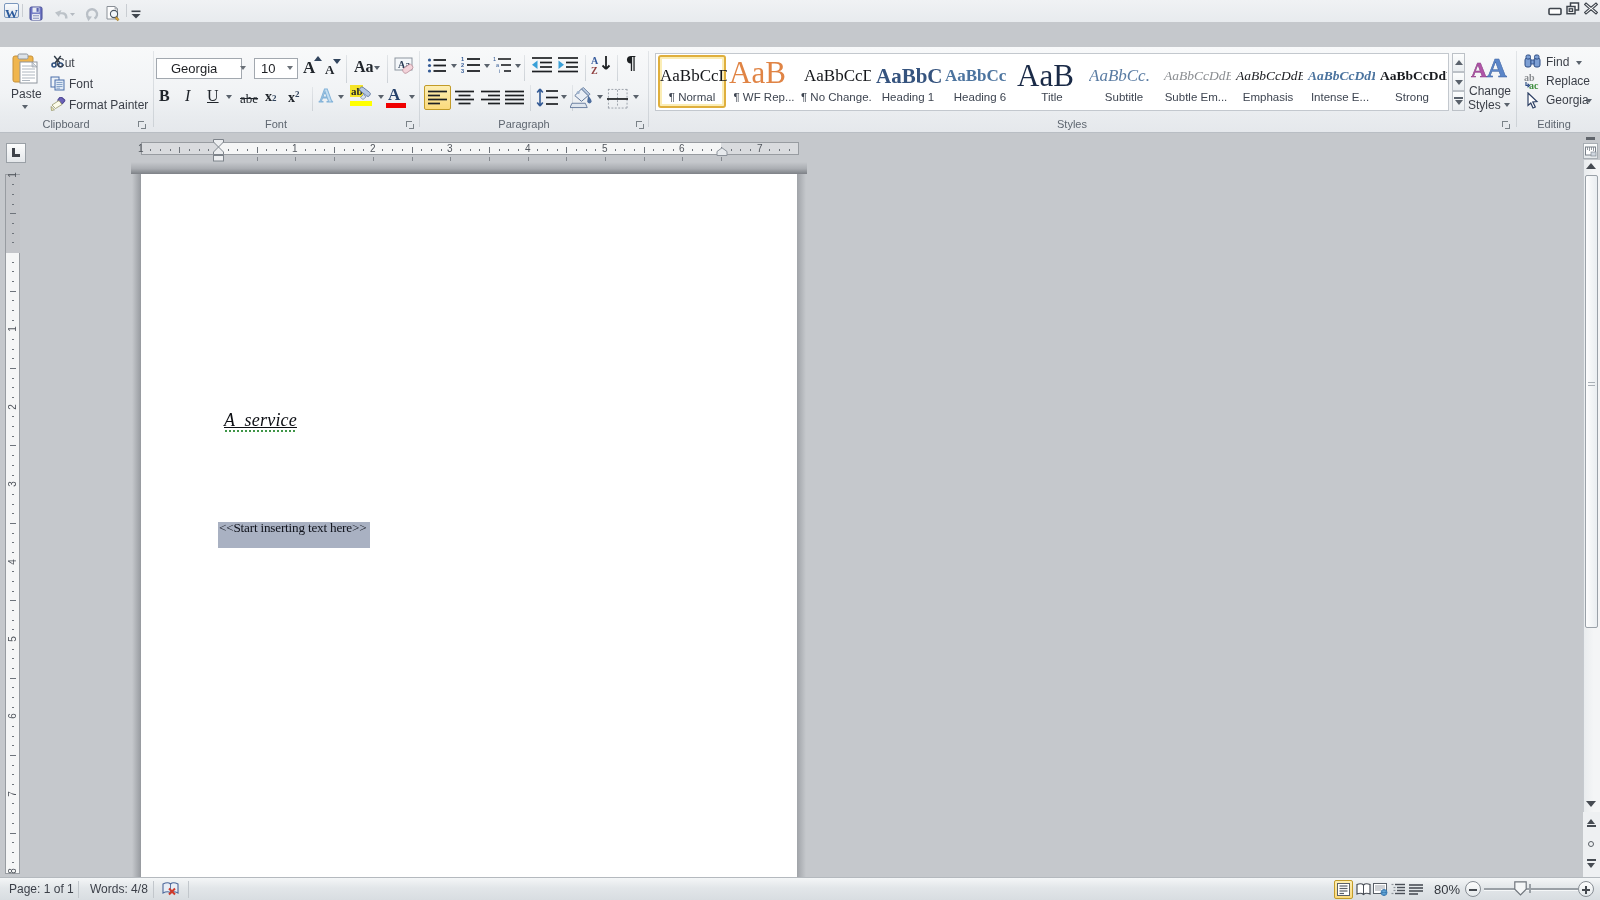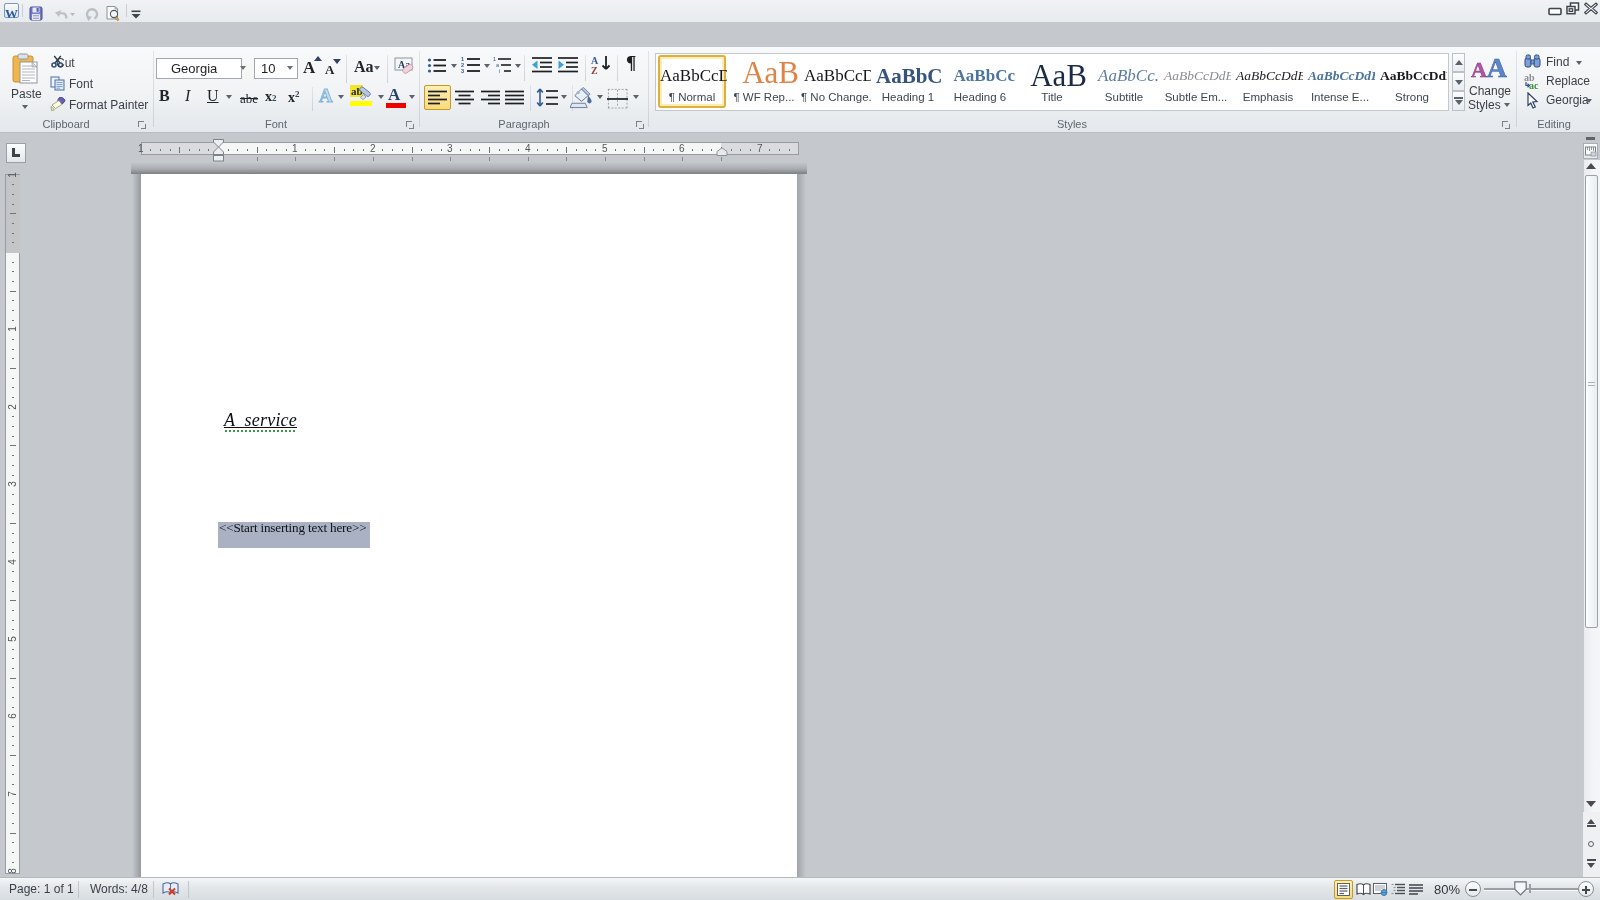--- a/index.html
+++ b/index.html
@@ -30,21 +30,21 @@
 #docarea{left:0;top:133px;width:1600px;height:744px;background:#c5c8cc;overflow:hidden}
 #page{position:absolute;left:141px;top:41px;width:656px;height:720px;background:#fff}
 
 #hruler{position:absolute;left:141px;top:9px;width:658px;height:13px;background:#f5f6f6;border:1px solid #989ca1}
 #vruler{position:absolute;left:5px;top:41px;width:15px;height:700px;background:#f5f6f6;border:1px solid #989ca1}
 #tabsel{position:absolute;left:6px;top:10px;width:20px;height:20px;background:linear-gradient(#fcfdfd,#e4e7ea);border:1px solid #9aa0a6}
 
 #statusbar{left:0;top:877px;width:1600px;height:23px;background:linear-gradient(#f4f6f7,#e2e6e9 45%,#d8dde1);border-top:1px solid #b4b9be;font-size:12px;color:#3b3f48}
 .ssep{position:absolute;top:3px;width:1px;height:17px;background:#c2c7cc}
 .sitem{position:absolute;top:8px;width:70px;height:53px;text-align:center;overflow:hidden}
-.sprev{position:absolute;top:6px;left:0;right:0;height:30px;line-height:30px;font-family:"Liberation Serif",serif;white-space:nowrap;text-align:right}
+.sprev{position:absolute;top:6px;left:0;right:0;height:30px;line-height:30px;font-family:"Liberation Serif",serif;white-space:nowrap;text-align:left}
 .cut{text-align:left;padding-left:3px}
 .slab{position:absolute;bottom:5px;left:0;right:0;font-size:11.5px;color:#3e4551;white-space:nowrap}
 .sgbtn{position:absolute;left:1452px;width:13px;height:19px;background:linear-gradient(#fcfdfd,#e9edf0);border:1px solid #bcc1c7}
 .inlarr{display:inline-block;width:0;height:0;border-left:3px solid transparent;border-right:3px solid transparent;border-top:4px solid #5a626c;vertical-align:2px}
 
 .rtick{position:absolute;background:#6e747b}
 .rnum{position:absolute;top:0;font-size:10px;color:#51565d;line-height:12px;font-family:"Liberation Sans",sans-serif}
 .vnum{position:absolute;left:0px;font-size:10px;color:#51565d;transform:rotate(-90deg);line-height:12px;width:14px;text-align:center}
 </style></head>
 <body>

